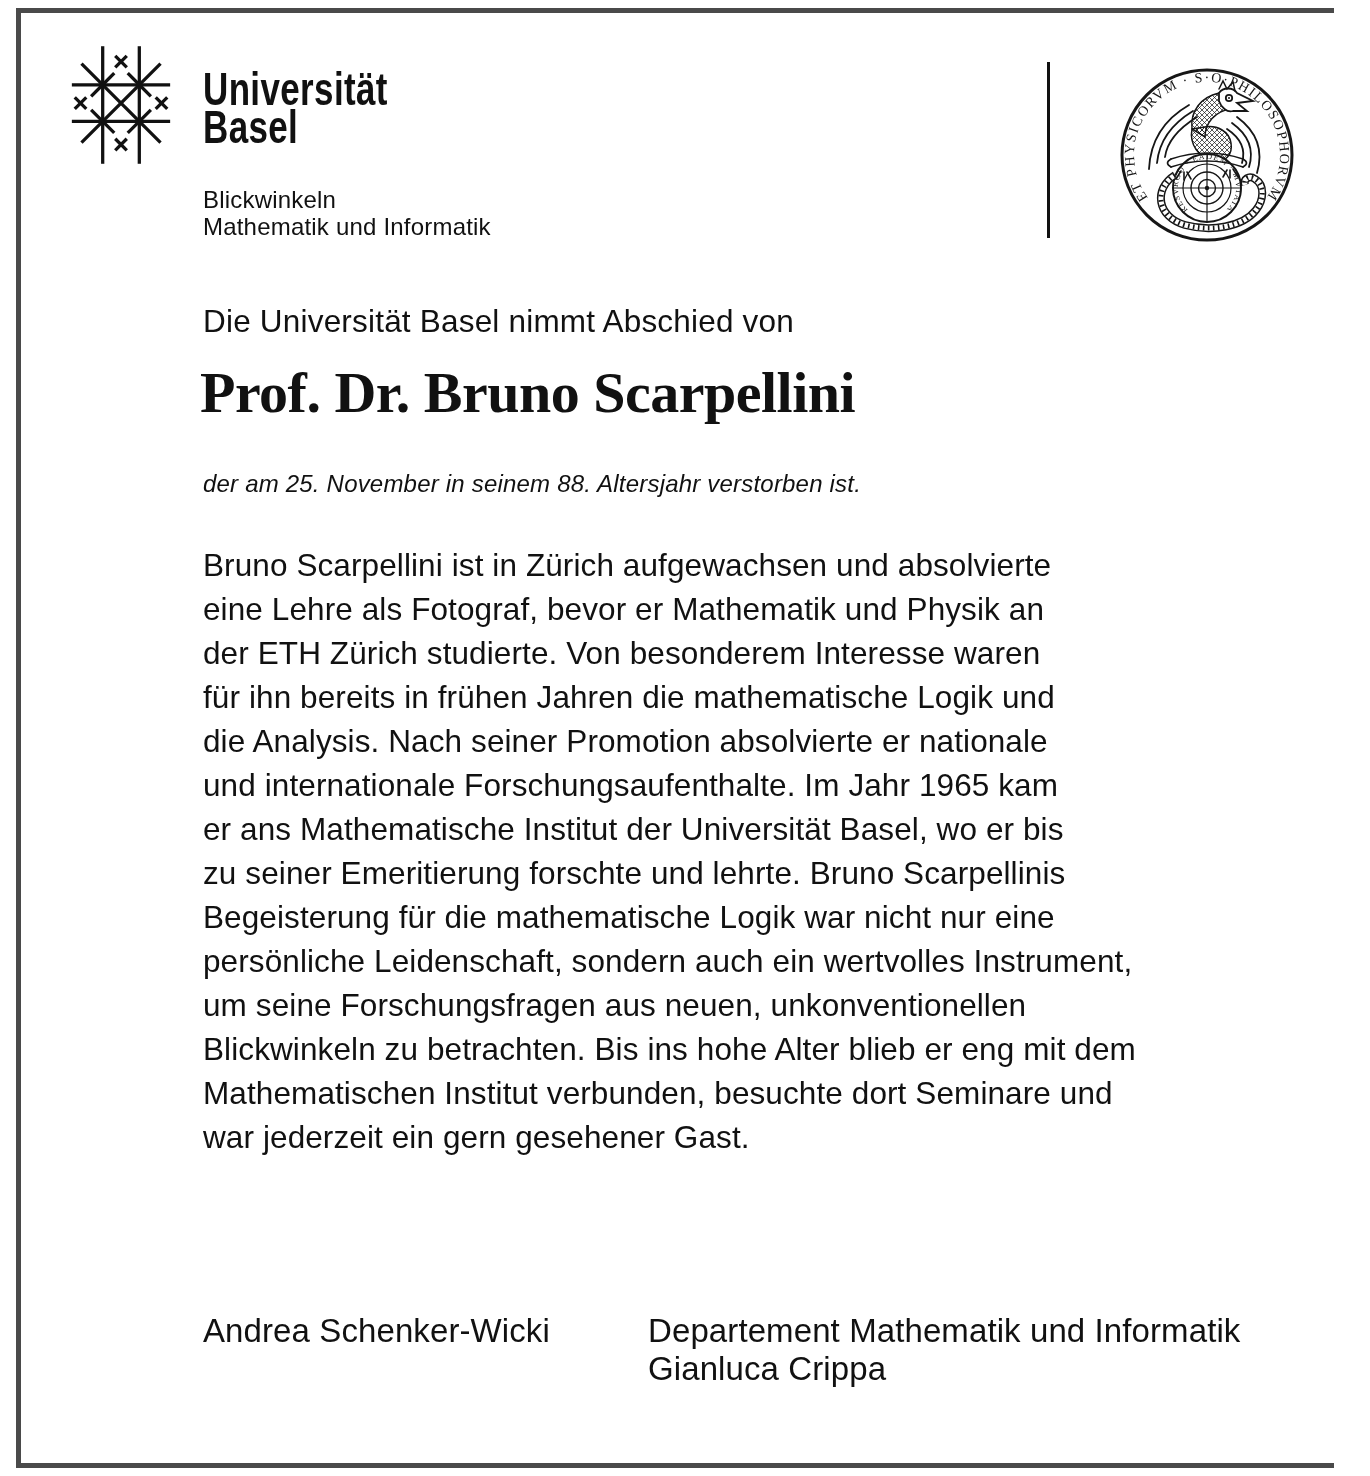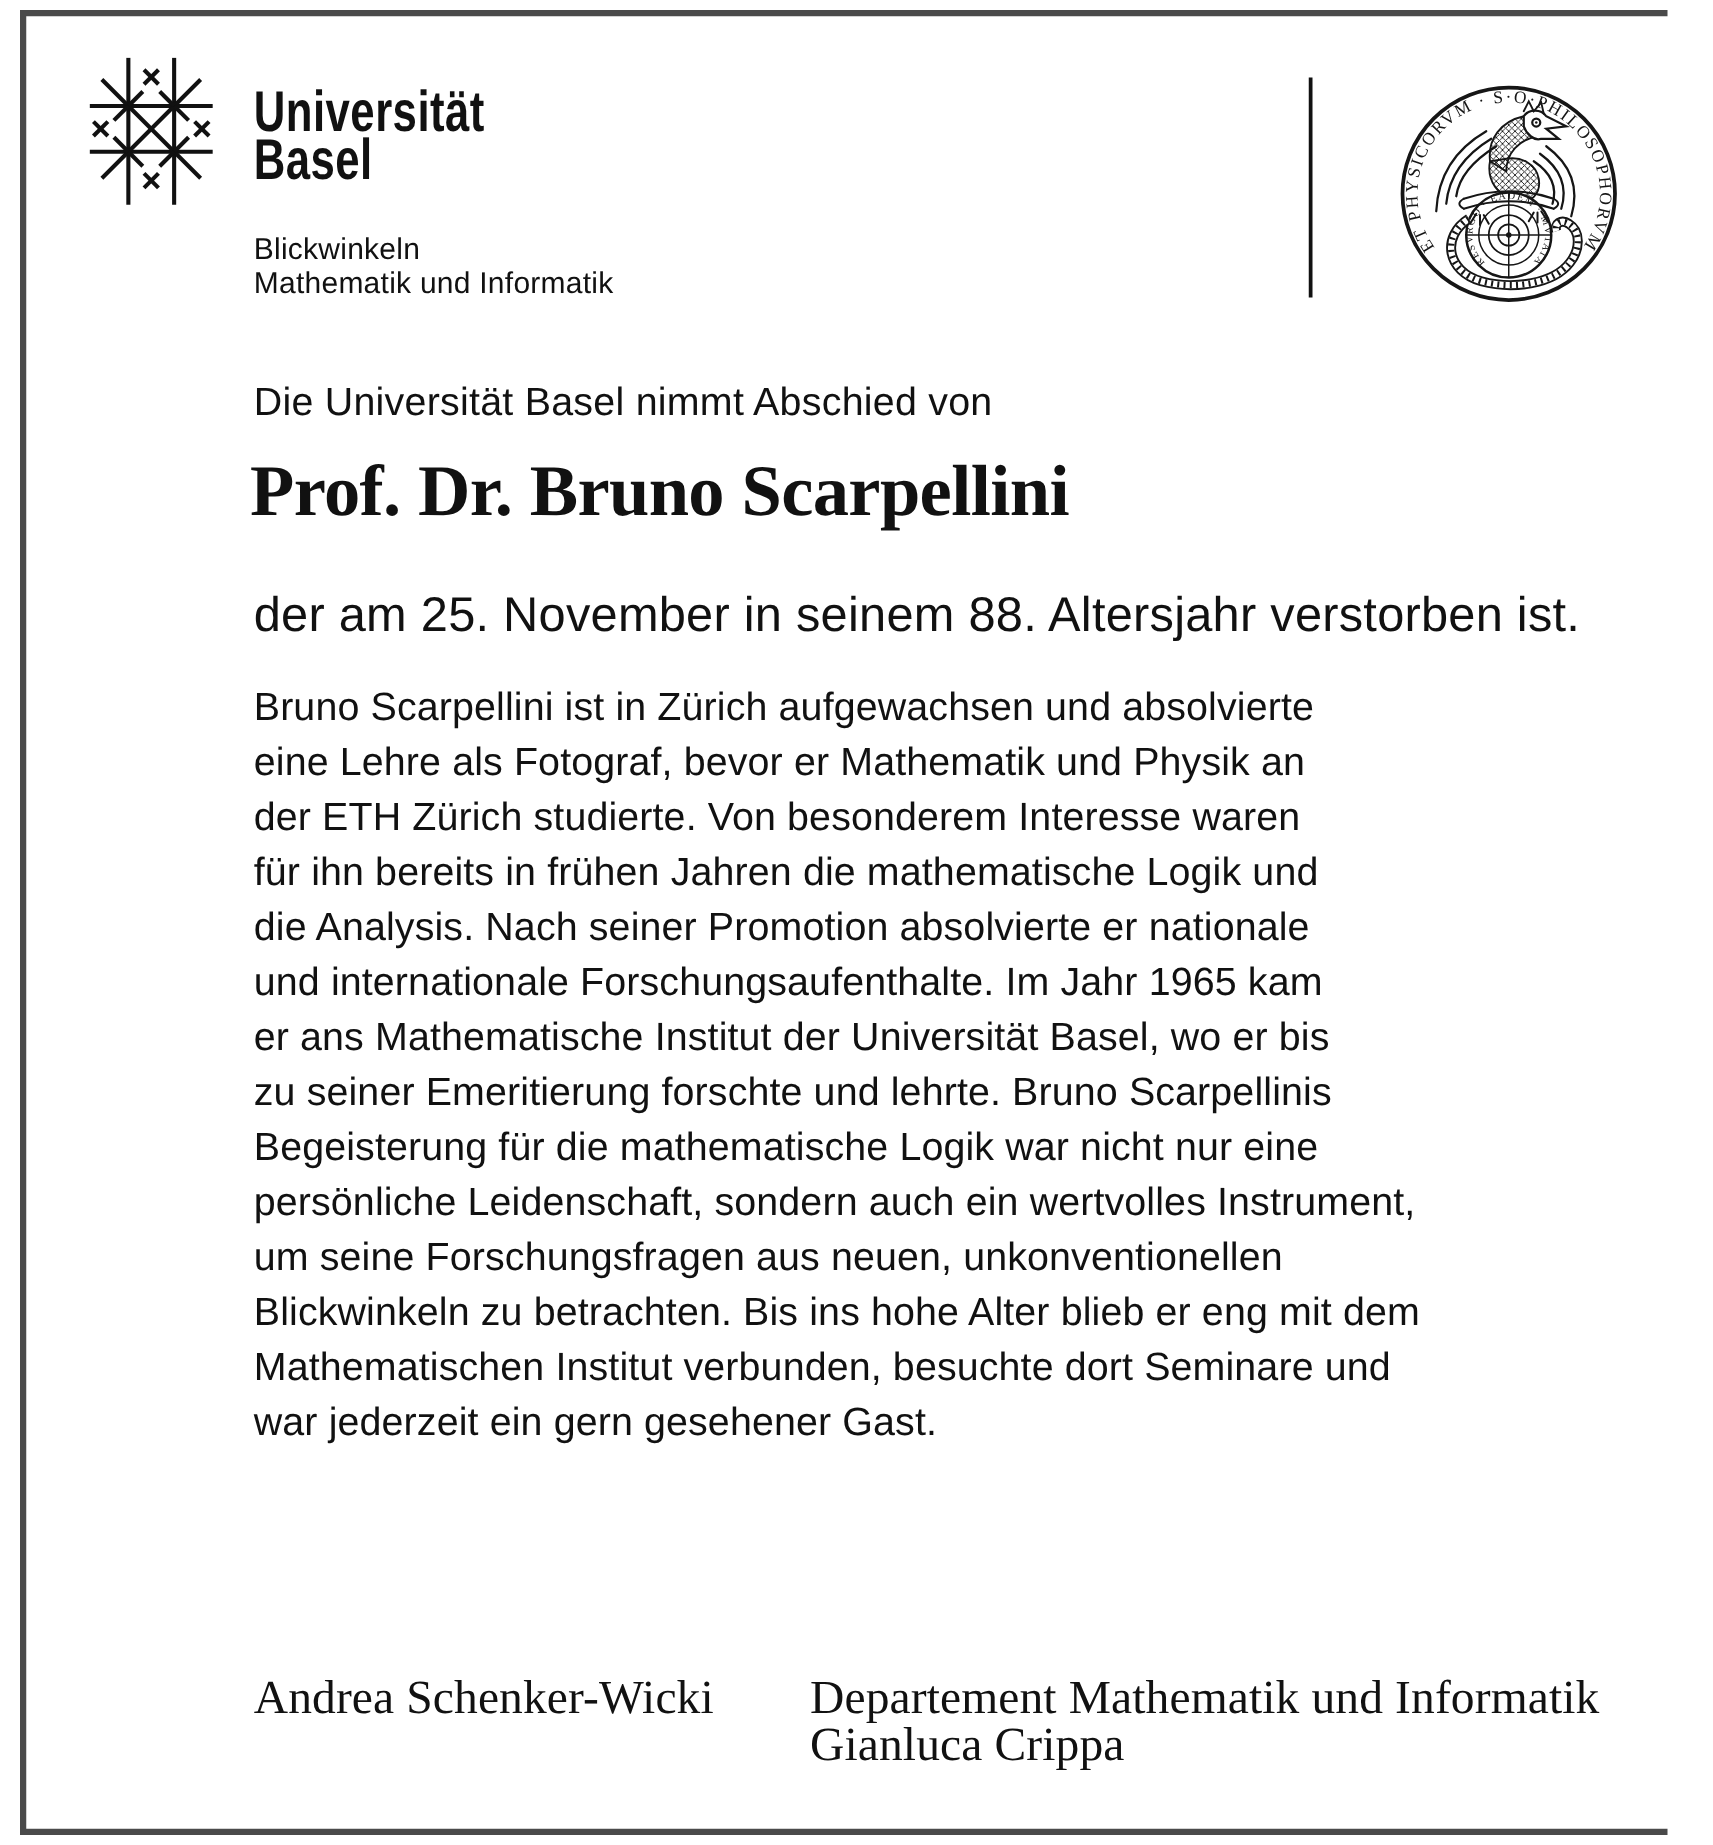--- a/index.html
+++ b/index.html
@@ -41,32 +41,32 @@
     position: absolute; left: 203px; top: 303px;
     font-size: 31.5px; line-height: 1.2; letter-spacing: 0.2px;
   }
   .deceased-name {
     position: absolute; left: 200px; top: 364px;
     font-family: "Liberation Serif", "DejaVu Serif", serif;
     font-weight: bold; font-size: 58px; line-height: 1; letter-spacing: -0.5px;
   }
   .subtitle {
     position: absolute; left: 203px; top: 470px;
-    font-size: 39px; line-height: 1.2; letter-spacing: 0.2px;
+    font-size: 24px; line-height: 1.2; letter-spacing: 0.2px; font-style: italic;
   }
   .para {
     position: absolute; left: 203px; width: 1118px;
     font-size: 31.5px; line-height: 44px; letter-spacing: 0.1px;
     white-space: pre-line;
   }
   .para-1 { top: 543px; }
   .para-2 { top: 1181px; }
   .sig {
-    position: absolute; top: 1339px;
-    font-size: 38px; line-height: 38px; letter-spacing: 0.1px; font-family: Liberation Serif, serif;
+    position: absolute; top: 1312px;
+    font-size: 33px; line-height: 38px; letter-spacing: 0.1px;
   }
   .sig-1 { left: 203px; }
   .sig-2 { left: 648px; }
 </style>
 </head>
 <body>
 
 <div class="sheet">
 
   <div class="frame"></div>

